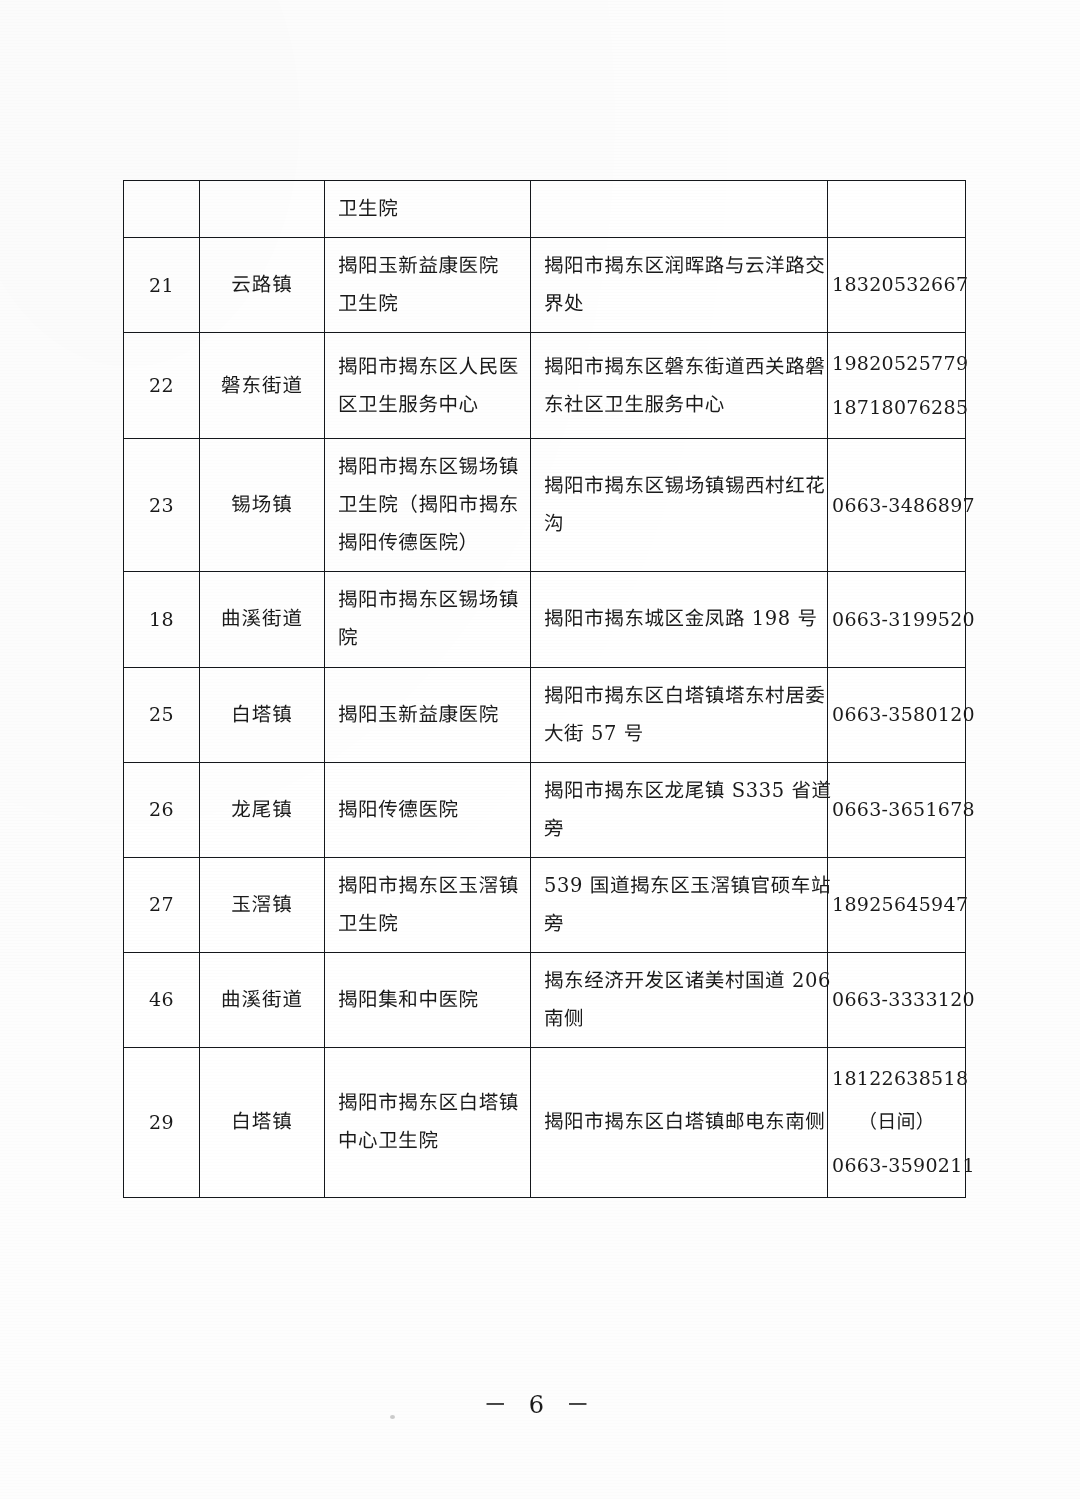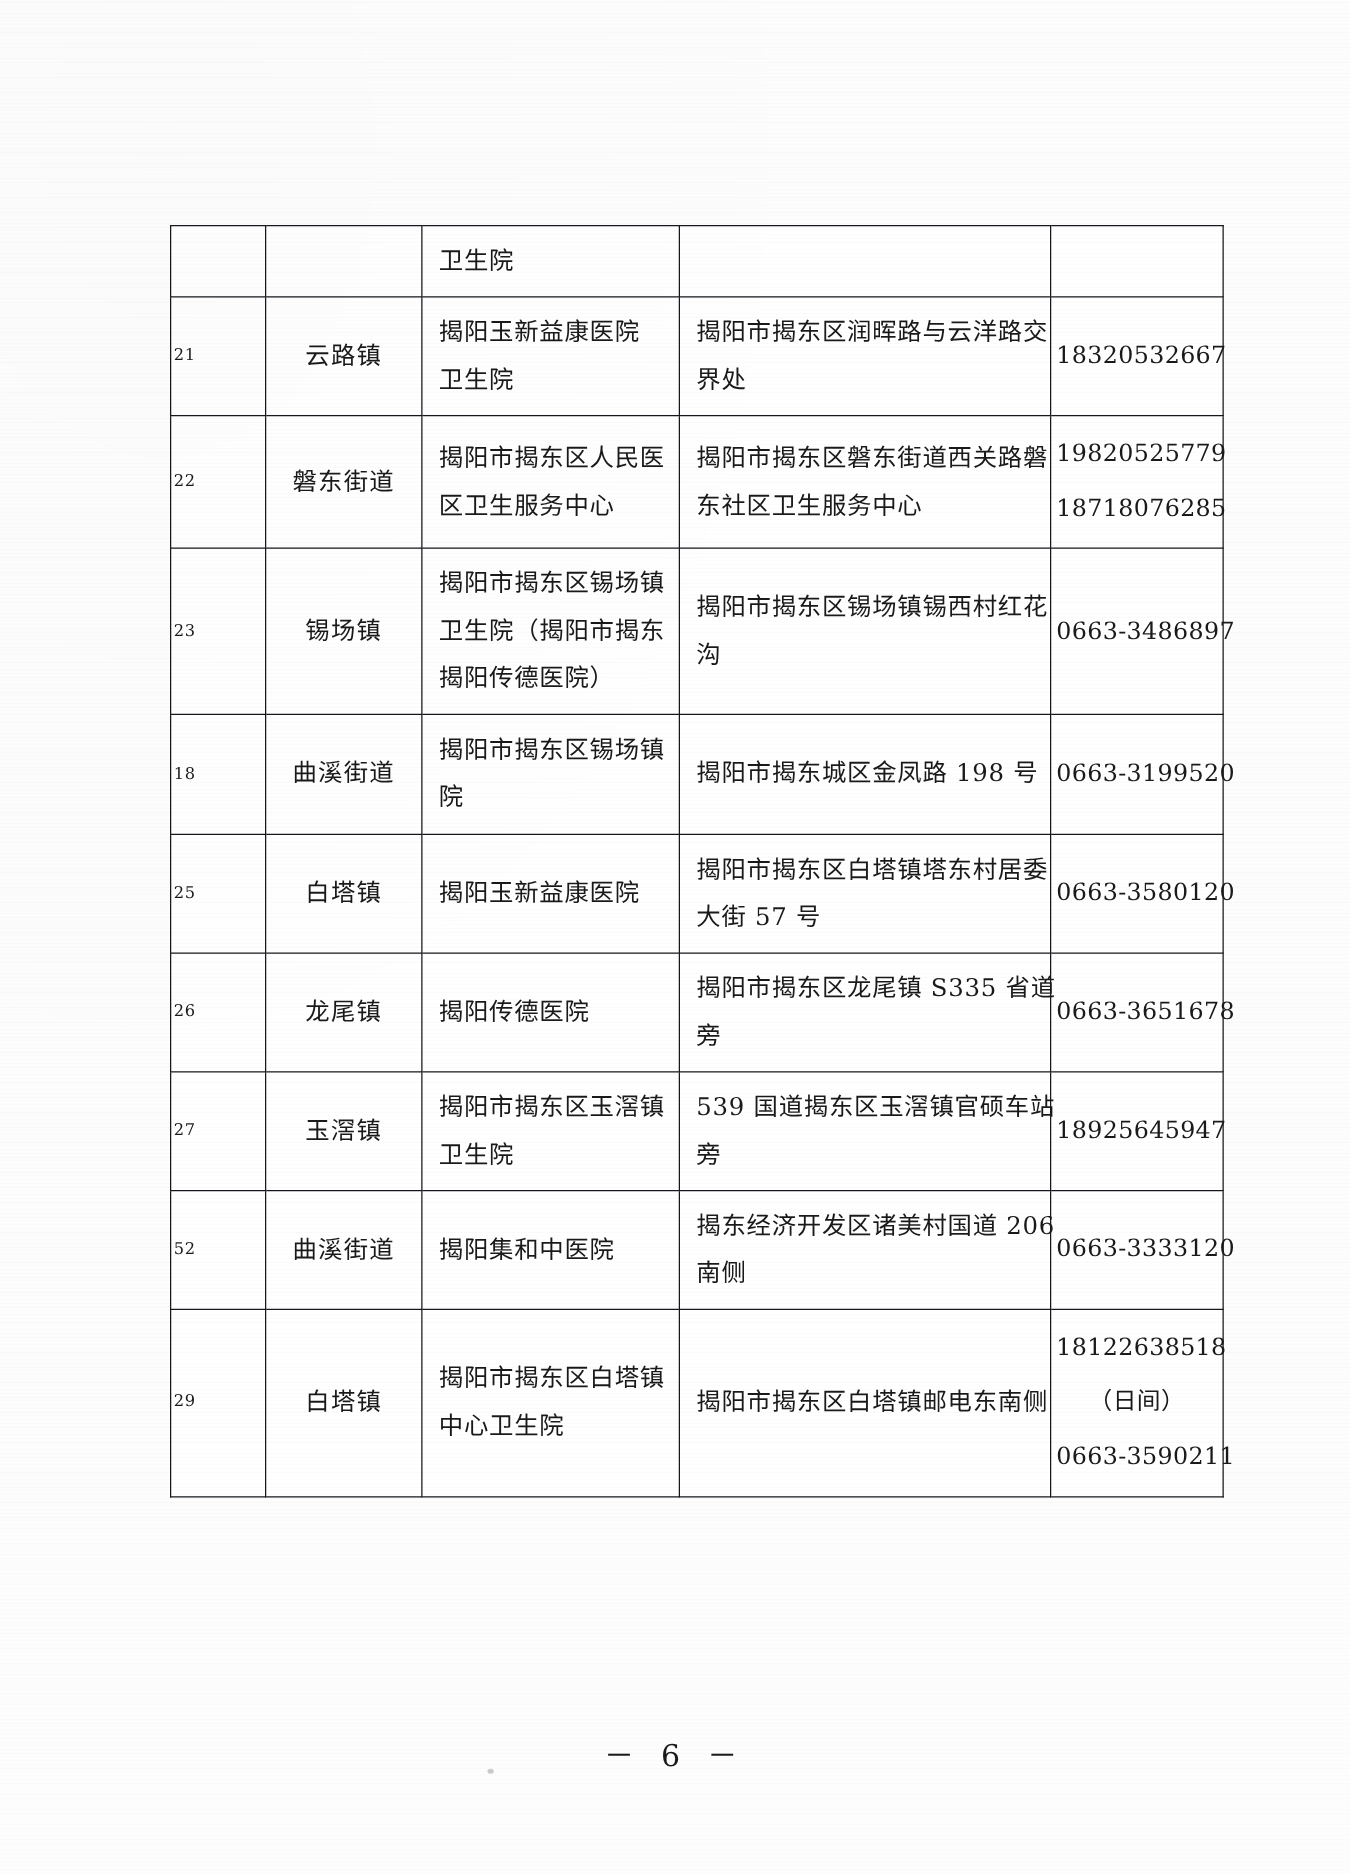--- a/index.html
+++ b/index.html
@@ -29,21 +29,21 @@
     pointer-events: none;
     opacity: 0.035;
     background-image:
       repeating-linear-gradient(0deg, rgba(0,0,0,0.5) 0px, rgba(0,0,0,0) 1px, rgba(0,0,0,0) 3px),
       radial-gradient(ellipse at 12% 8%, rgba(0,0,0,0.25), rgba(0,0,0,0) 60%);
   }
 
   
   .doc-table-wrap {
     position: absolute;
-    left: 136px;
+    left: 123px;
     top: 180px;
     width: 842px;
   }
   table.doc-table {
     border-collapse: collapse;
     width: 842px;
     table-layout: fixed;
     font-size: 19.5px;
     line-height: 1.0;
   }
@@ -58,22 +58,22 @@
     line-height: 1.95;
     letter-spacing: 0.6px;
   }
   .cell-inner.center {
     text-align: center;
     padding-left: 4px;
     padding-right: 4px;
     letter-spacing: 1px;
   }
   .cell-inner.num {
-    text-align: left;
-    font-size: 13px;
+    text-align: center;
+    font-size: 19px;
     letter-spacing: 0.5px;
     padding-left: 2px;
     padding-right: 2px;
   }
   .cell-inner.phone {
     text-align: center;
     font-size: 19px;
     letter-spacing: 0.3px;
     line-height: 2.3;
     padding-left: 4px;
@@ -323,21 +323,21 @@
             </div>
           </td>
           <td>
             <div class="cell-inner phone">
               <span class="ln">18925645947</span>
             </div>
           </td>
         </tr>
         <tr>
           <td>
-            <div class="cell-inner num">52</div>
+            <div class="cell-inner num">46</div>
           </td>
           <td>
             <div class="cell-inner center">曲溪街道</div>
           </td>
           <td>
             <div class="cell-inner">
               <span class="ln">揭阳集和中医院</span>
             </div>
           </td>
           <td>

